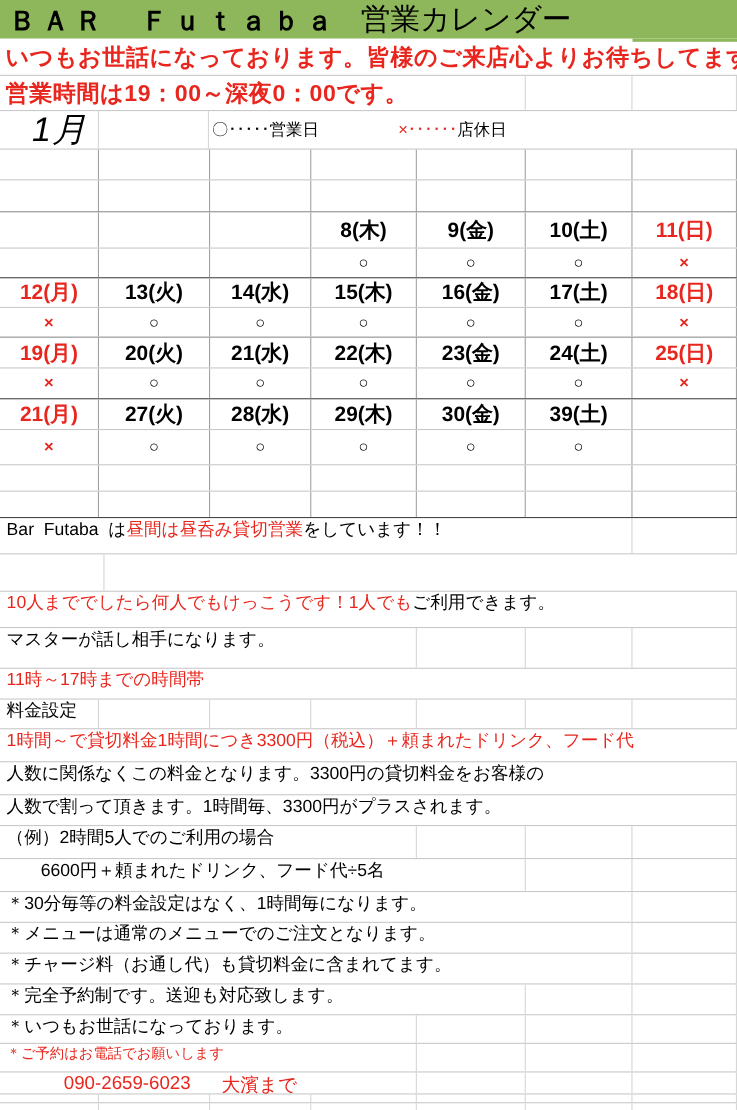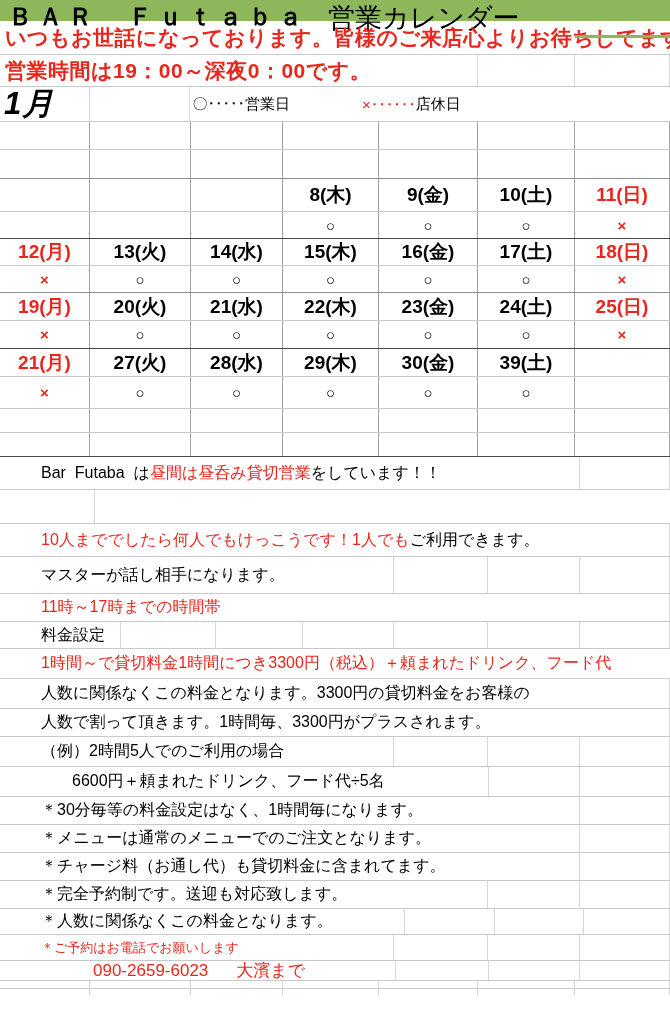--- a/index.html
+++ b/index.html
@@ -11,39 +11,39 @@
   .cell,.tcell{box-sizing:border-box;height:100%;}
   .cell{border-right:1px solid #d6d6d6;}
   .cal .cell{border-right-color:#a2a2a2;}
   
   .c0{width:90px}.c1{width:101px}.c2{width:92px}.c3{width:96px}.c4{width:99px}.c5{width:97px}.c6{width:95px}
   
   .bt-l{border-top:1px solid #c9c9c9;}
   .bt-m{border-top:1px solid #8f8f8f;}
   .bt-d{border-top:1px solid #474747;}
   
-  .titlebar{height:21px;background:#8db75a;display:flex;align-items:flex-start;padding-left:8px;box-sizing:border-box;}
+  .titlebar{height:35px;background:#8db75a;display:flex;align-items:flex-end;padding-left:8px;box-sizing:border-box;}
   .t-en{font-family:"Liberation Mono","DejaVu Sans Mono",monospace;font-weight:bold;font-size:25px;letter-spacing:5px;white-space:pre;}
   .t-jp{font-family:"Liberation Serif","DejaVu Serif",serif;font-size:27px;margin-left:20px;white-space:pre;}
   .green-step{position:absolute;left:575px;top:35px;width:95px;height:3px;background:#8db75a;}
   
   .notice .tcell{display:flex;align-items:center;padding-left:5px;}
   .notice .seg{font-weight:bold;font-size:21px;color:#e8261d;white-space:pre;letter-spacing:0.5px;}
   
-  .month{font-size:31px;font-weight:700;font-style:italic;letter-spacing:1px;padding-left:4px;}
+  .month{font-size:31px;font-weight:400;font-style:italic;letter-spacing:1px;padding-left:4px;margin-left:25px;}
   .month-cell{display:flex;align-items:center;}
   .legend-cell{display:flex;align-items:center;padding-left:2px;font-size:15px;}
   .legend-gap{display:inline-block;width:72px;}
   .red{color:#e8261d;}
   
   .date{display:flex;align-items:center;justify-content:center;font-weight:bold;font-size:19px;white-space:pre;}
   .mark{display:flex;align-items:center;justify-content:center;font-size:15px;}
   .mark.red{font-weight:bold;}
   
-  .trow .tcell{display:flex;align-items:center;padding-left:6px;margin-left:35px;}
+  .trow .tcell{display:flex;padding-left:6px;}
   .trow .seg{font-size:16px;white-space:pre;}
   .seg.red{color:#e8261d;}
   .indent37{padding-left:37px !important;}
   .indent58{padding-left:58px !important;}
   .phone-seg{font-size:17px;color:#e8261d;white-space:pre;}
   .phone-gap{display:inline-block;width:28px;}
 </style>
 </head>
 <body>
 
@@ -375,21 +375,21 @@
     <div class="tcell" style="width:379px">
       <span class="seg">＊完全予約制です。送迎も対応致します。</span>
     </div>
     <div class="cell c4"></div>
       <div class="cell c5"></div>
       <div class="cell c6"></div>
   </div>
 
   <div class="row trow bt-l" style="height:26px">
     <div class="tcell" style="width:283px">
-      <span class="seg">＊人数に関係なくこの料金となります。</span>
+      <span class="seg">＊いつもお世話になっております。</span>
     </div>
     <div class="cell c3"></div>
       <div class="cell c4"></div>
       <div class="cell c5"></div>
       <div class="cell c6"></div>
   </div>
 
   <div class="row trow bt-l" style="height:26px">
     <div class="tcell" style="width:283px">
       <span class="seg red" style="font-size:13px">＊ご予約はお電話でお願いします</span>

